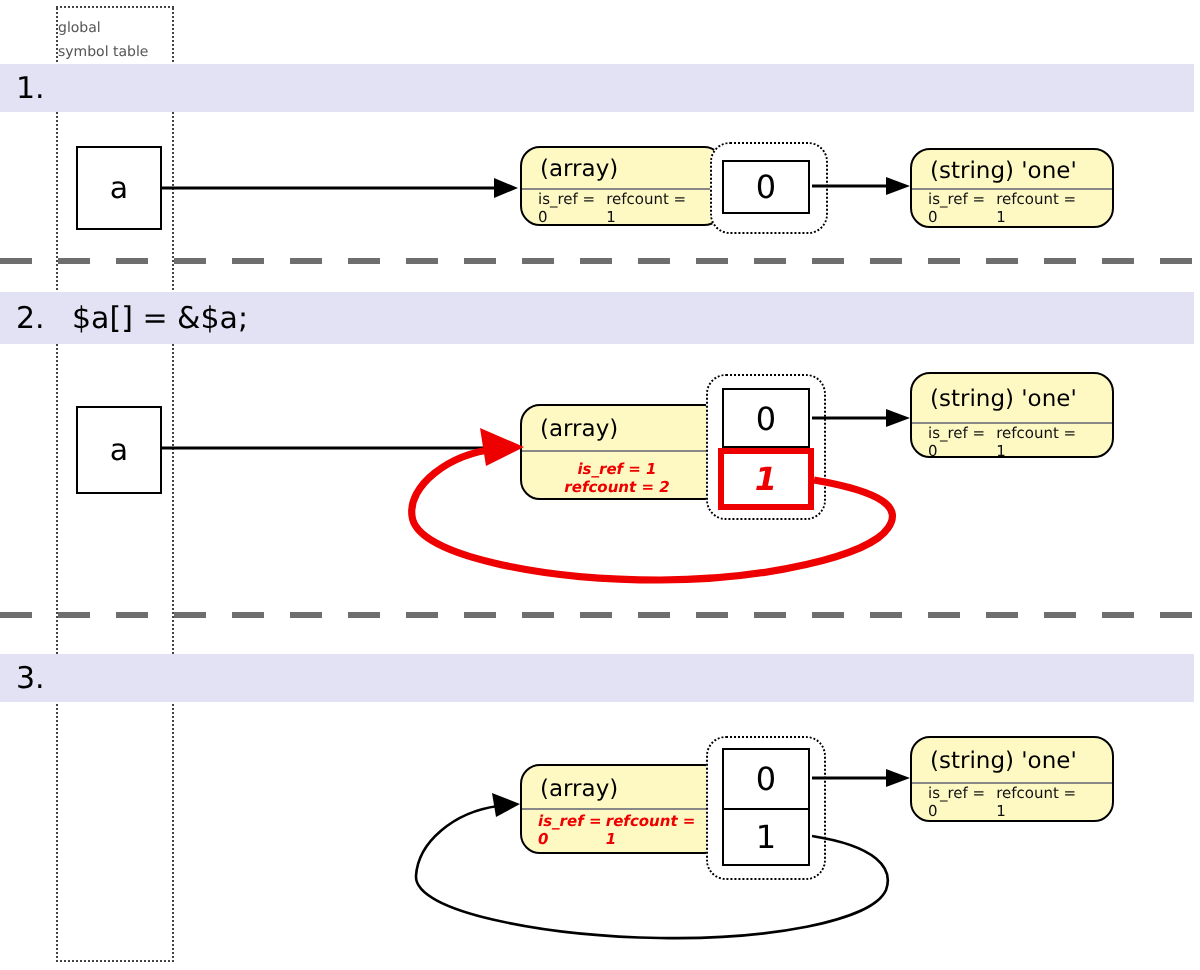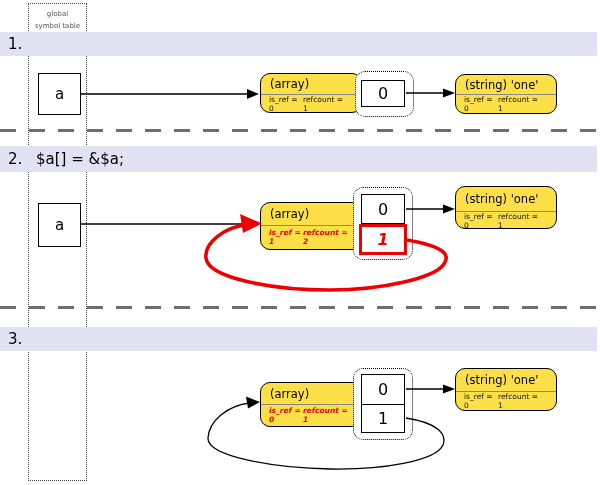--- a/index.html
+++ b/index.html
@@ -3,35 +3,35 @@
 <meta charset="utf-8">
 <style>
   html,body{margin:0;padding:0;background:#fff;}
   .canvas{
     position:relative;width:600px;height:485px;background:#fff;overflow:hidden;
     font-family:"DejaVu Sans","Liberation Sans",sans-serif;color:#000;
   }
   
   .symtab{position:absolute;left:28px;top:3px;width:59px;height:478px;
     border:1px dotted #444;background:transparent;z-index:0;box-sizing:border-box;}
-  .symtab-label{position:absolute;top:5px;left:0;width:100%;text-align:center;
+  .symtab-label{position:absolute;top:5px;left:0;width:100%;
     font-size:7px;line-height:1.65;color:#555;}
   
   .bar{position:absolute;left:0;width:597px;height:25px;background:#e2e2f4;
     display:flex;align-items:center;font-size:15px;z-index:2;}
   .bar .num{margin-left:8px;width:28px;}
   
   .dash{position:absolute;left:0;width:600px;height:3px;z-index:1;
     background:repeating-linear-gradient(90deg,#6e6e6e 0 16px,transparent 16px 29px);}
   
   .varbox{position:absolute;width:43px;background:#fff;border:1px solid #000;
     display:flex;align-items:center;justify-content:center;font-size:15px;z-index:2;
     box-sizing:border-box;}
   
-  .rbox{position:absolute;background:#fde047;border:1px solid #000;border-radius:10px;
+  .rbox{position:absolute;background:#fef9c3;border:1px solid #000;border-radius:10px;
     z-index:2;box-sizing:border-box;overflow:hidden;}
   .rbox .title{display:flex;align-items:center;padding-left:9px;font-size:11.5px;
     border-bottom:1px solid #888;box-sizing:border-box;}
   .rbox .sub{display:flex;align-items:center;justify-content:flex-end;
     padding:0 13px 0 8px;font-size:7.5px;color:#111;height:17px;}
   .rbox .sub.hl{color:#ee0000;font-weight:bold;font-style:italic;}
   
   .slotwrap{position:absolute;background:#fff;border:1px dotted #000;border-radius:10px;
     z-index:3;box-sizing:border-box;}
   .slot{position:absolute;background:#fff;border:1px solid #000;box-sizing:border-box;
@@ -106,21 +106,21 @@
     <span class="num">2.</span>
     <span class="code">$a[] = &amp;$a;</span>
   </div>
 
   <div class="varbox" style="left:38px;top:203px;height:44px;">
     <span>a</span>
   </div>
 
   <div class="rbox" style="left:260px;top:202px;width:102px;height:48px;">
     <div class="title" style="height:23px;">(array)</div>
-    <div class="sub hl" style="height:22px;">
+    <div class="sub hl" style="height:22px;flex-direction:column;">
       <span>is_ref = 1</span>
       <span>refcount = 2</span>
     </div>
   </div>
 
   <div class="slotwrap" style="left:353px;top:187px;width:60px;height:73px;"></div>
   <div class="slot" style="left:361px;top:194px;width:44px;height:30px;z-index:4;">
     <span>0</span>
   </div>
   <div class="slot hl" style="left:359px;top:224px;width:48px;height:31px;z-index:4;">

